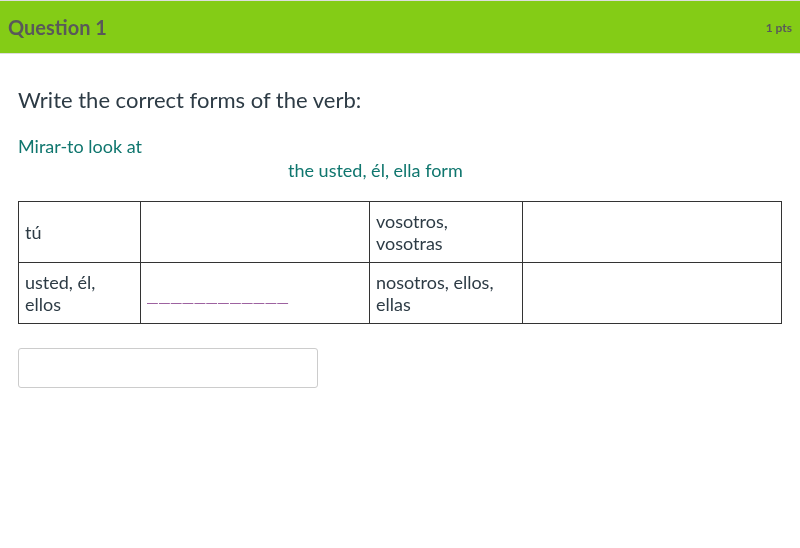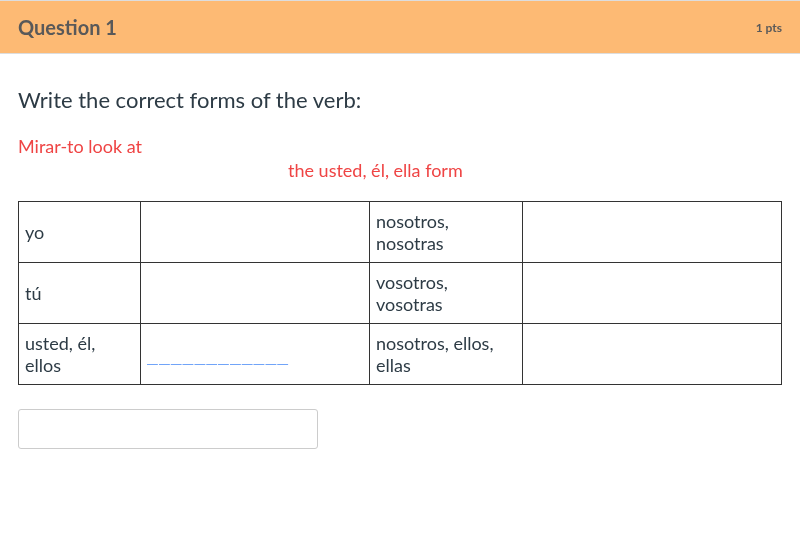--- a/index.html
+++ b/index.html
@@ -8,24 +8,24 @@
       padding: 0;
     }
     body {
       font-family: "Lato", "Helvetica Neue", Helvetica, Arial, sans-serif;
       font-size: 16px;
       color: #2d3b45;
       background: #ffffff;
       width: 800px;
     }
     .question-header {
-      background: #fdba74;
+      background: #84cc16;
       border-top: 1px solid #ddd;
       border-bottom: 1px solid #ddd;
-      padding: 14px 18px;
+      padding: 14px 8px;
       display: flex;
       justify-content: space-between;
       align-items: center;
     }
     .question-title {
       font-size: 20px;
       font-weight: 700;
       color: #595959;
     }
     .question-points {
@@ -37,21 +37,21 @@
       padding: 32px 18px 20px 18px;
     }
     .prompt-line {
       font-size: 22px;
       color: #2d3b45;
       margin-bottom: 22px;
     }
     .verb-line {
       display: flex;
       font-size: 18px;
-      color: #ef4444;
+      color: #0f766e;
       margin-bottom: 20px;
     }
     .verb-left {
       width: 270px;
     }
     .verb-right {
       flex: 1;
       margin-top: 24px;
     }
     .conjugation-table {
@@ -67,21 +67,21 @@
       vertical-align: middle;
       height: 54px;
     }
     .col1 { width: 16%; }
     .col2 { width: 30%; }
     .col3 { width: 20%; }
     .col4 { width: 34%; }
     .blank-line {
       font-family: monospace;
       letter-spacing: 1px;
-      color: #3b82f6;
+      color: #701a75;
     }
     .answer-input {
       margin-top: 24px;
       width: 300px;
       height: 40px;
       border: 1px solid #ccc;
       border-radius: 3px;
       padding: 6px 10px;
       font-size: 15px;
       background: #fff;
@@ -105,26 +105,20 @@
 
   <table class="conjugation-table">
     <colgroup>
       <col class="col1">
         <col class="col2">
         <col class="col3">
         <col class="col4">
     </colgroup>
     <tbody>
       <tr>
-        <td>yo</td>
-        <td></td>
-        <td>nosotros, nosotras</td>
-        <td></td>
-      </tr>
-      <tr>
         <td>tú</td>
         <td></td>
         <td>vosotros, vosotras</td>
         <td></td>
       </tr>
       <tr>
         <td>usted, él, ellos</td>
         <td><span class="blank-line">____________</span></td>
         <td>nosotros, ellos, ellas</td>
         <td></td>

